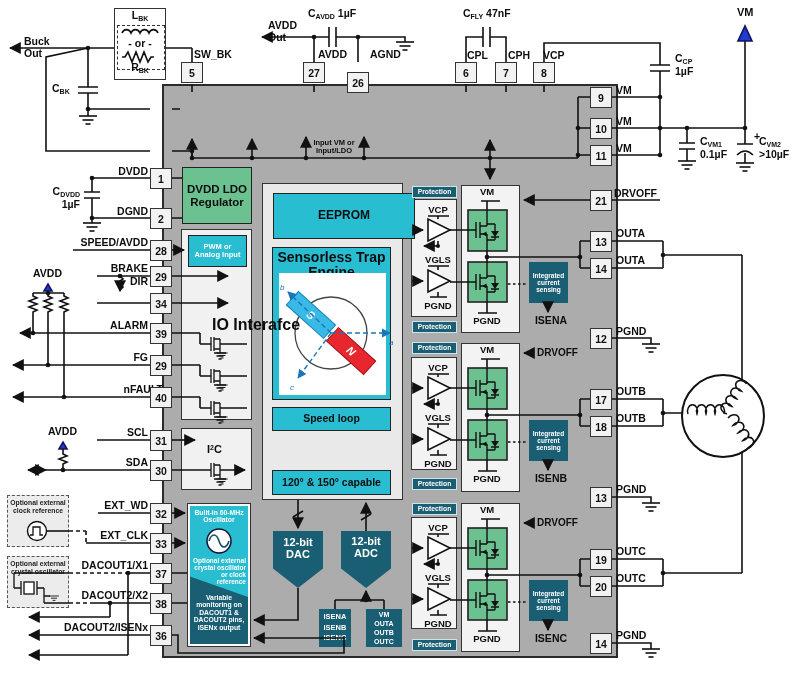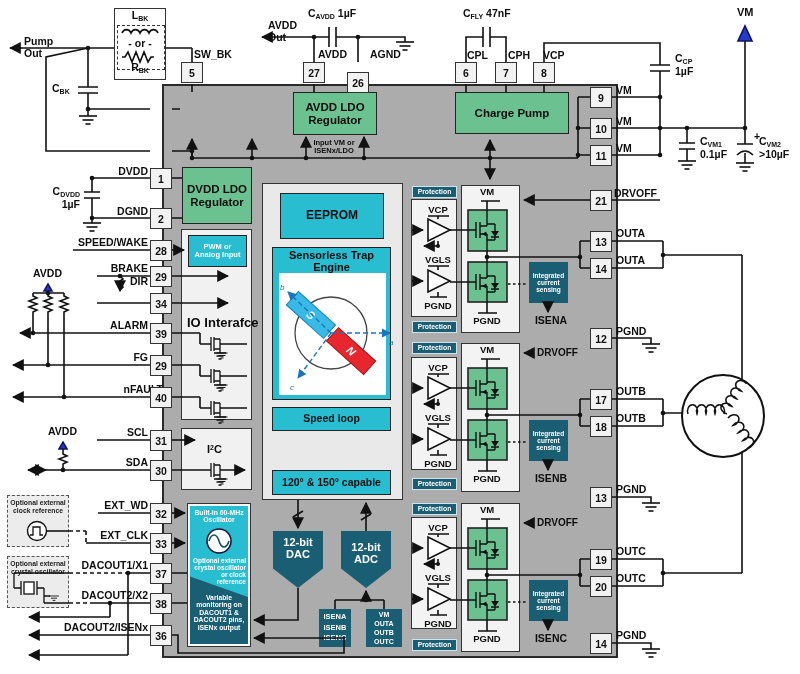--- a/index.html
+++ b/index.html
@@ -34,62 +34,56 @@
   <div class="panel" style="left:187px;top:503px;width:64px;height:144px;background:#fafafa"></div>
   <div class="panel" style="left:461px;top:185px;width:59px;height:148px;background:#f3f3f3"></div>
   <div class="panel" style="left:461px;top:343px;width:59px;height:149px;background:#f3f3f3"></div>
   <div class="panel" style="left:461px;top:503px;width:59px;height:149px;background:#f3f3f3"></div>
   <div class="panel" style="left:411px;top:199px;width:46px;height:118px;background:#f3f3f3"></div>
   <div class="panel" style="left:411px;top:357px;width:46px;height:113px;background:#f3f3f3"></div>
   <div class="panel" style="left:411px;top:517px;width:46px;height:112px;background:#f3f3f3"></div>
   <div class="dashbox" style="left:7px;top:495px;width:62px;height:52px"><span>Optional external clock reference</span></div>
   <div class="dashbox" style="left:7px;top:556px;width:62px;height:52px"><span>Optional external crystal oscillator</span></div>
 
-  <div class="blk green" style="left:293px;top:92px;width:84px;height:43px;font-size:11.5px">
-      <span>AVDD LDO Regulator</span>
-    </div>
-  <div class="blk green" style="left:455px;top:92px;width:114px;height:42px;font-size:11.5px">
-      <span>Charge Pump</span>
-    </div>
   <div class="blk green" style="left:182px;top:167px;width:70px;height:57px;font-size:11.5px">
       <span>DVDD LDO Regulator</span>
     </div>
-  <div class="lbl" style="left:306px;top:139px;width:56px;font-size:7.5px;white-space:normal;text-align:center">Input VM or ISENx/LDO</div>
+  <div class="lbl" style="left:306px;top:139px;width:56px;font-size:7.5px;white-space:normal;text-align:center">Input VM or Input/LDO</div>
 
   <div class="blk cyan" style="left:188px;top:235px;width:59px;height:32px;font-size:7.5px;color:#fff">
       <span style="width:52px">PWM or Analog Input</span>
     </div>
-  <div class="lbl" style="left:187px;top:316px;font-size:13px">IO Interafce</div>
+  <div class="lbl" style="left:212px;top:316px;font-size:16px">IO Interafce</div>
   <div class="lbl" style="left:207px;top:443px;font-size:11px"><span>I</span><sup>2</sup><span>C</span></div>
 
-  <div class="blk cyan" style="left:280px;top:193px;width:104px;height:46px;font-size:12px">
+  <div class="blk cyan" style="left:273px;top:193px;width:142px;height:46px;font-size:12px">
       <span>EEPROM</span>
     </div>
   <div class="blk cyan" style="left:272px;top:247px;width:119px;height:153px;align-items:flex-start">
-    <div style="position:absolute;top:2px;left:0;width:100%;font-size:11px;line-height:1.05">Sensorless Trap Engine</div>
+    <div style="position:absolute;top:2px;left:0;width:100%;font-size:14px;line-height:1.05">Sensorless Trap Engine</div>
     <div style="position:absolute;left:6px;top:25px;width:107px;height:122px;background:#fff"></div>
   </div>
   <div class="blk cyan" style="left:272px;top:407px;width:119px;height:24px;font-size:10.5px">
       <span>Speed loop</span>
     </div>
   <div class="blk cyan" style="left:272px;top:470px;width:119px;height:25px;font-size:10.5px">
       <span>120° &amp; 150° capable</span>
     </div>
 
   <div style="position:absolute;left:190px;top:506px;width:58px;height:138px;background:#1a5e73;z-index:2"></div>
   <div style="position:absolute;left:190px;top:506px;width:58px;height:138px;background:#29bdd2;z-index:2;clip-path:polygon(0 0,100% 0,100% 66%,0 51%)"></div>
   <div class="lbl" style="left:191px;top:509px;width:56px;font-size:6.8px;color:#fff;white-space:normal;text-align:center">Built-in 60-MHz Oscillator</div>
   <div class="lbl" style="left:191px;top:557px;width:55px;font-size:6.5px;color:#fff;white-space:normal;text-align:right">Optional external crystal oscillator or clock reference</div>
   <div class="lbl" style="left:192px;top:594px;width:54px;font-size:6.8px;color:#fff;white-space:normal;text-align:center">Variable monitoring on DACOUT1 &amp; DACOUT2 pins, ISENx output</div>
 
   <div class="blk teal" style="left:273px;top:531px;width:50px;height:57px;border:0;clip-path:polygon(0 0,100% 0,100% 66%,50% 100%,0 66%);align-items:flex-start">
       <span style="width:36px;font-size:11px;padding-top:5px">12-bit DAC</span>
     </div>
   <div class="blk teal" style="left:341px;top:531px;width:50px;height:57px;border:0;clip-path:polygon(0 0,100% 0,100% 66%,50% 100%,0 66%);align-items:flex-start">
-      <span style="width:36px;font-size:11px;padding-top:10px">12-bit ADC</span>
+      <span style="width:36px;font-size:11px;padding-top:4px">12-bit ADC</span>
     </div>
   <div class="blk teal" style="left:319px;top:609px;width:32px;height:38px;border:0;flex-direction:column;font-size:7.5px;line-height:1.45">
     <div>ISENA</div>
     <div>ISENB</div>
     <div>ISENC</div>
   </div>
   <div class="blk teal" style="left:366px;top:609px;width:36px;height:38px;border:0;flex-direction:column;font-size:7px;line-height:1.3">
     <div>VM</div>
     <div>OUTA</div>
     <div>OUTB</div>
@@ -468,21 +462,21 @@
   <div class="lbl" style="left:467px;top:50px">CPL</div>
   <div class="lbl" style="left:508px;top:50px">CPH</div>
   <div class="lbl" style="left:543px;top:50px">VCP</div>
   <div class="lbl" style="left:308px;top:8px"><span>C</span><sub>AVDD</sub> <span>1µF</span></div>
   <div class="lbl" style="left:463px;top:8px"><span>C</span><sub>FLY</sub> <span>47nF</span></div>
   <div class="lbl" style="left:268px;top:20px">
       <div>AVDD</div>
       <div>Out</div>
     </div>
   <div class="lbl" style="left:24px;top:36px">
-      <div>Pump</div>
+      <div>Buck</div>
       <div>Out</div>
     </div>
   <div class="lbl" style="left:737px;top:6px;font-size:11px">VM</div>
   <div class="lbl" style="left:675px;top:53px">
       <div><span>C</span><sub>CP</sub></div>
       <div>1µF</div>
     </div>
   <div class="lbl" style="left:700px;top:136px">
       <div><span>C</span><sub>VM1</sub></div>
       <div>0.1µF</div>
@@ -496,21 +490,21 @@
   <div class="lbl" style="left:114px;top:38px;width:52px;text-align:center">- or -</div>
   <div class="lbl" style="left:114px;top:62px;width:52px;text-align:center"><span>R</span><sub>BK</sub></div>
   <div class="lbl" style="left:52px;top:83px"><span>C</span><sub>BK</sub></div>
   <div class="lbl" style="left:40px;top:186px;width:40px;text-align:right">
       <div><span>C</span><sub>DVDD</sub></div>
       <div>1µF</div>
     </div>
 
   <div class="lbl r" style="left:28px;top:166px">DVDD</div>
   <div class="lbl r" style="left:28px;top:206px">DGND</div>
-  <div class="lbl r" style="left:28px;top:237px">SPEED/WAKE</div>
+  <div class="lbl r" style="left:28px;top:237px">SPEED/AVDD</div>
   <div class="lbl r" style="left:28px;top:263px">BRAKE</div>
   <div class="lbl r" style="left:28px;top:276px">DIR</div>
   <div class="lbl r" style="left:28px;top:320px">ALARM</div>
   <div class="lbl r" style="left:28px;top:352px">FG</div>
   <div class="lbl r" style="left:43px;top:384px">nFAULT</div>
   <div class="lbl r" style="left:28px;top:427px">SCL</div>
   <div class="lbl r" style="left:28px;top:457px">SDA</div>
   <div class="lbl r" style="left:28px;top:500px">EXT_WD</div>
   <div class="lbl r" style="left:28px;top:530px">EXT_CLK</div>
   <div class="lbl r" style="left:28px;top:560px">DACOUT1/X1</div>

